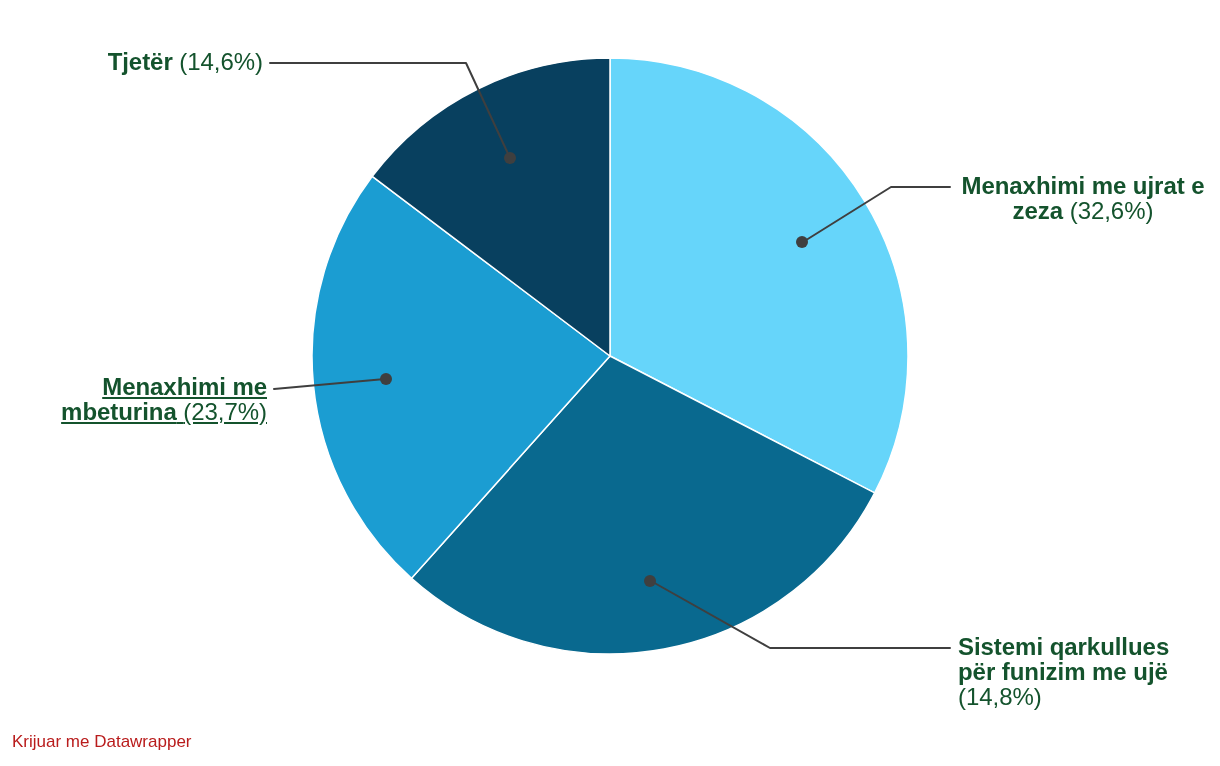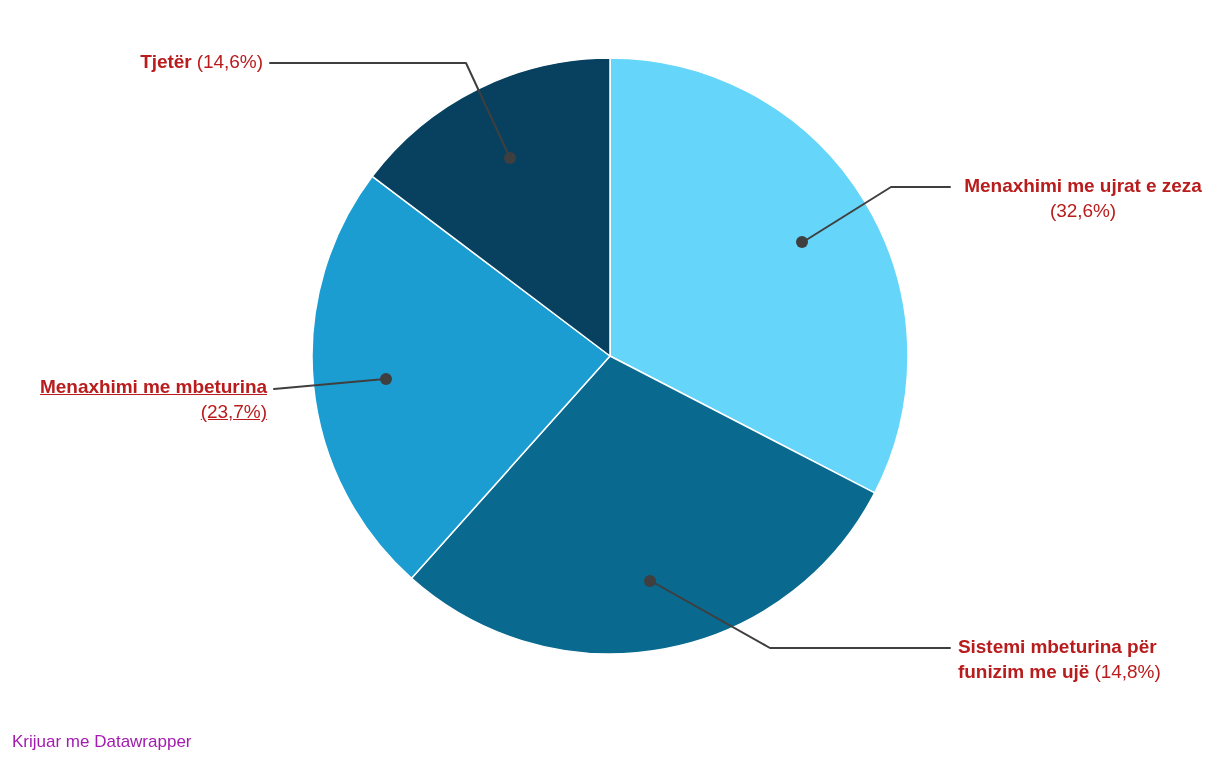--- a/index.html
+++ b/index.html
@@ -23,23 +23,23 @@
   #pie-svg {
     position: absolute;
     left: 0;
     top: 0;
     width: 1220px;
     height: 766px;
     display: block;
   }
   .callout-label {
     position: absolute;
-    font-size: 19px;
+    font-size: 24px;
     line-height: 25px;
-    color: #b91c1c;
+    color: #14532d;
     font-weight: 400;
     letter-spacing: -0.05px;
   }
   .callout-label .lbl-name {
     font-weight: 700;
   }
   .callout-label .lbl-value {
     font-weight: 400;
   }
   
@@ -68,21 +68,21 @@
     width: 257px;
     text-align: right;
     text-decoration: underline;
   }
   #footer-credit {
     position: absolute;
     left: 12px;
     top: 731px;
     font-size: 17px;
     line-height: 22px;
-    color: #a21caf;
+    color: #b91c1c;
     font-weight: 400;
   }
 </style>
 </head>
 <body>
 
 <div id="chart-root">
 
   <svg id="pie-svg" viewBox="0 0 1220 766">
 
@@ -102,21 +102,21 @@
     <g fill="#3f3f3f">
       <circle cx="802" cy="242" r="6"></circle>
       <circle cx="650" cy="581" r="6"></circle>
       <circle cx="386" cy="379" r="6"></circle>
       <circle cx="510" cy="158" r="6"></circle>
     </g>
   </svg>
 
   <div class="callout-label" id="label-ujrat"><span class="lbl-name">Menaxhimi me ujrat e zeza</span> <span class="lbl-value">(32,6%)</span></div>
 
-  <div class="callout-label" id="label-sistemi"><span class="lbl-name">Sistemi mbeturina për funizim me ujë</span> <span class="lbl-value">(14,8%)</span></div>
+  <div class="callout-label" id="label-sistemi"><span class="lbl-name">Sistemi qarkullues për funizim me ujë</span> <span class="lbl-value">(14,8%)</span></div>
 
   <div class="callout-label" id="label-mbeturina"><span class="lbl-name">Menaxhimi me mbeturina</span> <span class="lbl-value">(23,7%)</span></div>
 
   <div class="callout-label" id="label-tjeter"><span class="lbl-name">Tjetër</span> <span class="lbl-value">(14,6%)</span></div>
 
   <div id="footer-credit">Krijuar me Datawrapper</div>
 
 </div>
 
 </body></html>

